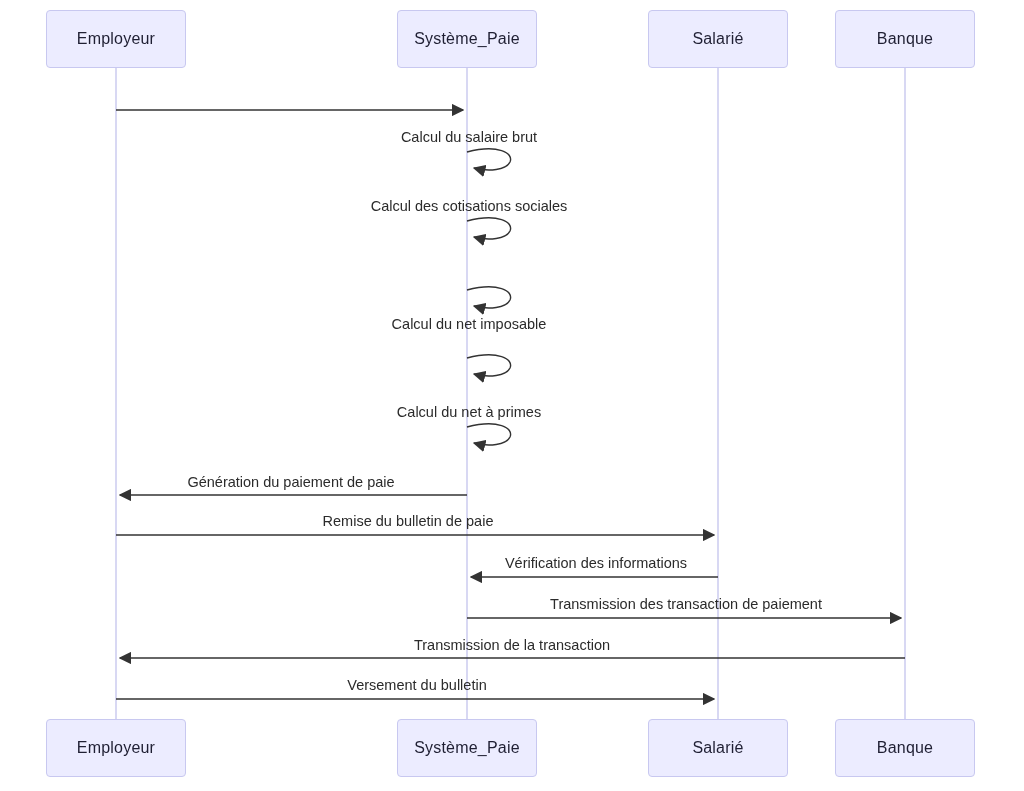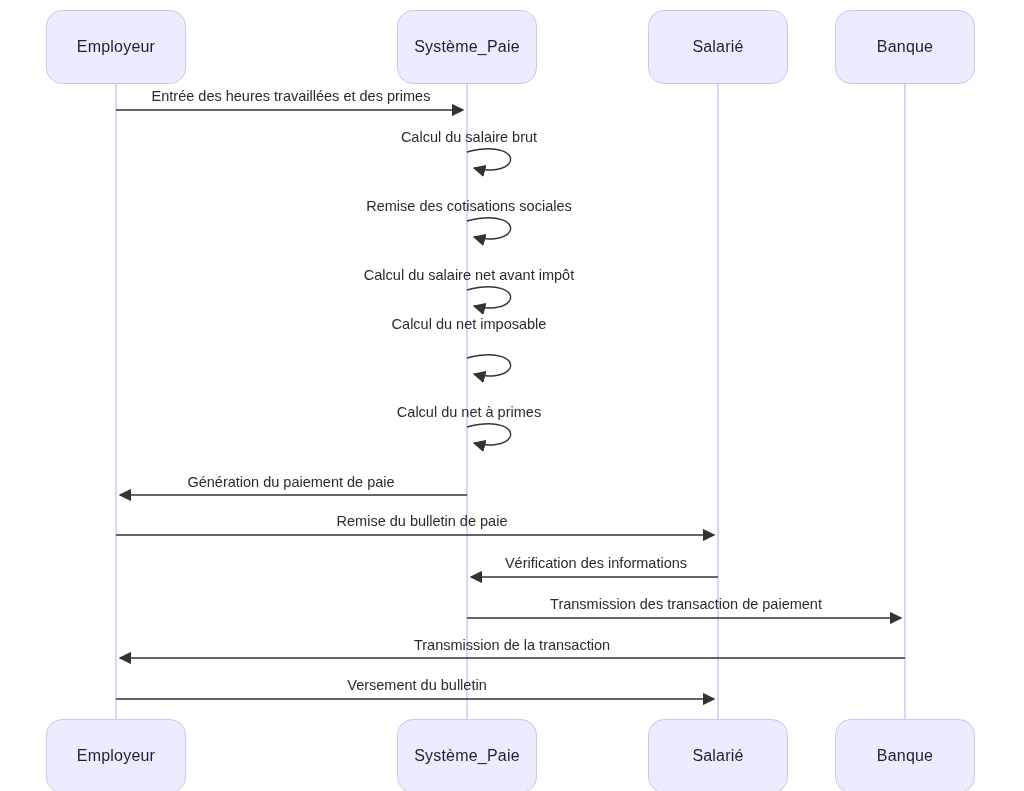--- a/index.html
+++ b/index.html
@@ -2,22 +2,22 @@
 <html><head>
 <meta charset="utf-8">
 <style>
   html,body { margin:0; padding:0; background:#ffffff; }
   .stage {
     position:relative; width:1024px; height:791px; background:#ffffff;
     font-family:"Liberation Sans", sans-serif; overflow:hidden;
   }
   .stage svg { position:absolute; left:0; top:0; }
   .actor {
-    position:absolute; width:140px; height:74px; box-sizing:border-box;
-    background:#ececff; border:1px solid #c8c8f0; border-radius:16px;
+    position:absolute; width:140px; height:58px; box-sizing:border-box;
+    background:#ececff; border:1px solid #c8c8f0; border-radius:4px;
     display:flex; align-items:center; justify-content:center;
     font-size:16px; color:#1f1f33; letter-spacing:.2px;
   }
   .msg {
     position:absolute; transform:translateX(-50%);
     font-size:14.5px; color:#2b2b2b; white-space:nowrap;
   }
 </style>
 </head>
 <body>
@@ -71,26 +71,24 @@
   <div class="actor" style="left:397px; top:719px;">
       <span>Système_Paie</span>
     </div>
   <div class="actor" style="left:648px; top:719px;">
       <span>Salarié</span>
     </div>
   <div class="actor" style="left:835px; top:719px;">
       <span>Banque</span>
     </div>
 
-  <div class="msg" style="left:291px; top:88px;">Entrée des heures travaillées et des primes</div>
   <div class="msg" style="left:469px; top:129px;">Calcul du salaire brut</div>
-  <div class="msg" style="left:469px; top:198px;">Remise des cotisations sociales</div>
-  <div class="msg" style="left:469px; top:267px;">Calcul du salaire net avant impôt</div>
+  <div class="msg" style="left:469px; top:198px;">Calcul des cotisations sociales</div>
   <div class="msg" style="left:469px; top:316px;">Calcul du net imposable</div>
   <div class="msg" style="left:469px; top:404px;">Calcul du net à primes</div>
   <div class="msg" style="left:291px; top:474px;">Génération du paiement de paie</div>
-  <div class="msg" style="left:422px; top:513px;">Remise du bulletin de paie</div>
+  <div class="msg" style="left:408px; top:513px;">Remise du bulletin de paie</div>
   <div class="msg" style="left:596px; top:555px;">Vérification des informations</div>
   <div class="msg" style="left:686px; top:596px;">Transmission des transaction de paiement</div>
   <div class="msg" style="left:512px; top:637px;">Transmission de la transaction</div>
   <div class="msg" style="left:417px; top:677px;">Versement du bulletin</div>
 
 </div>
 
 </body></html>

